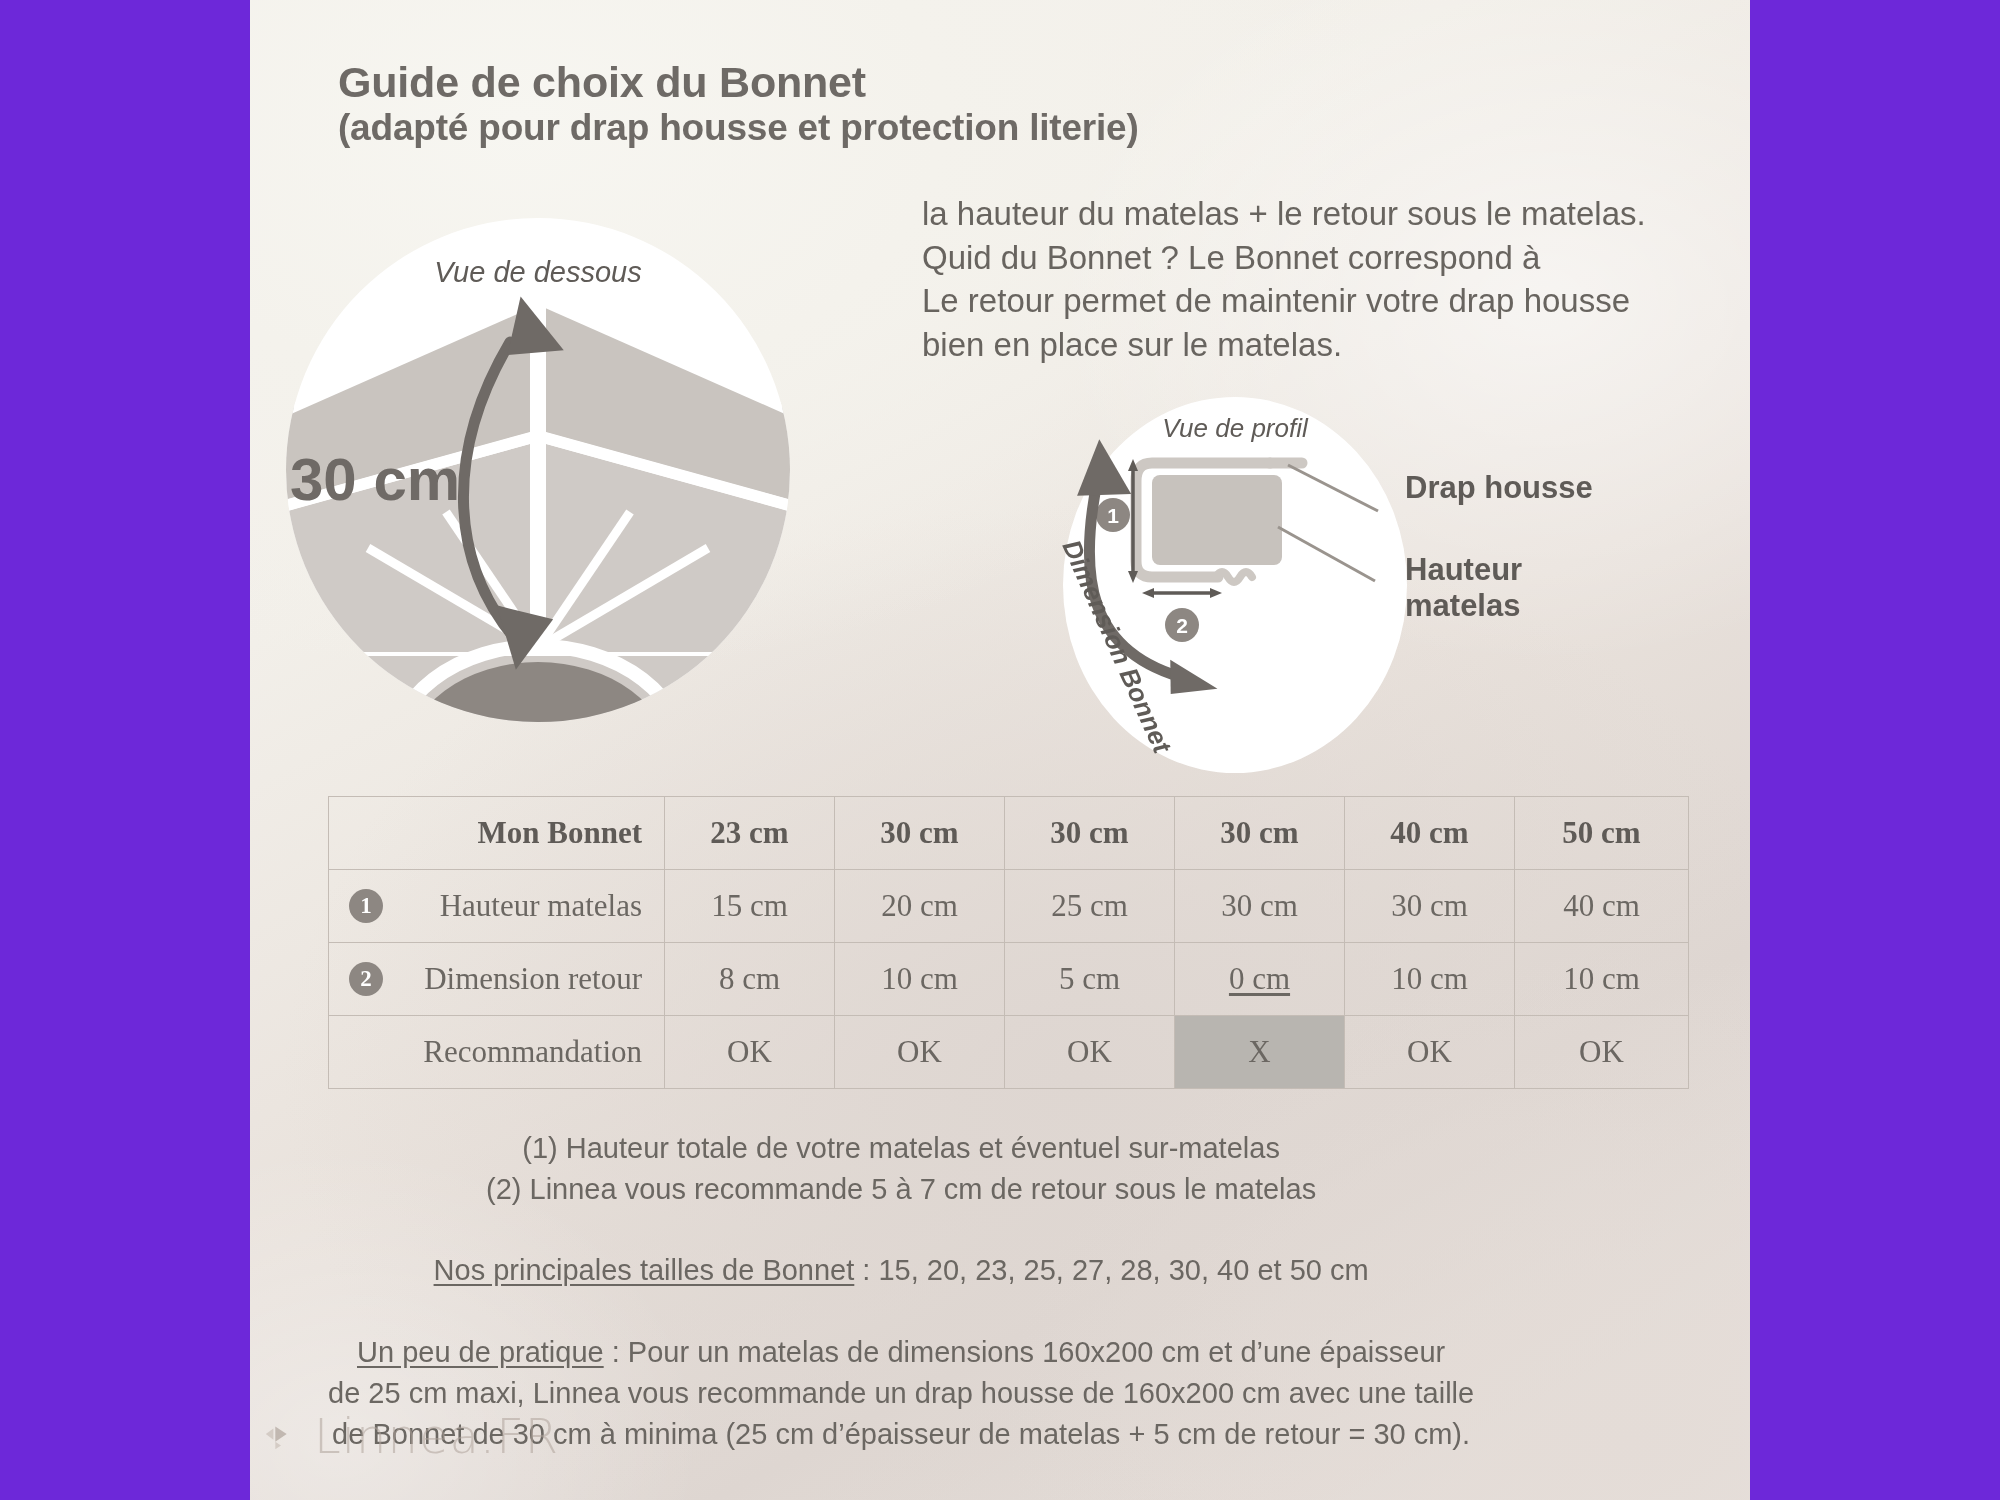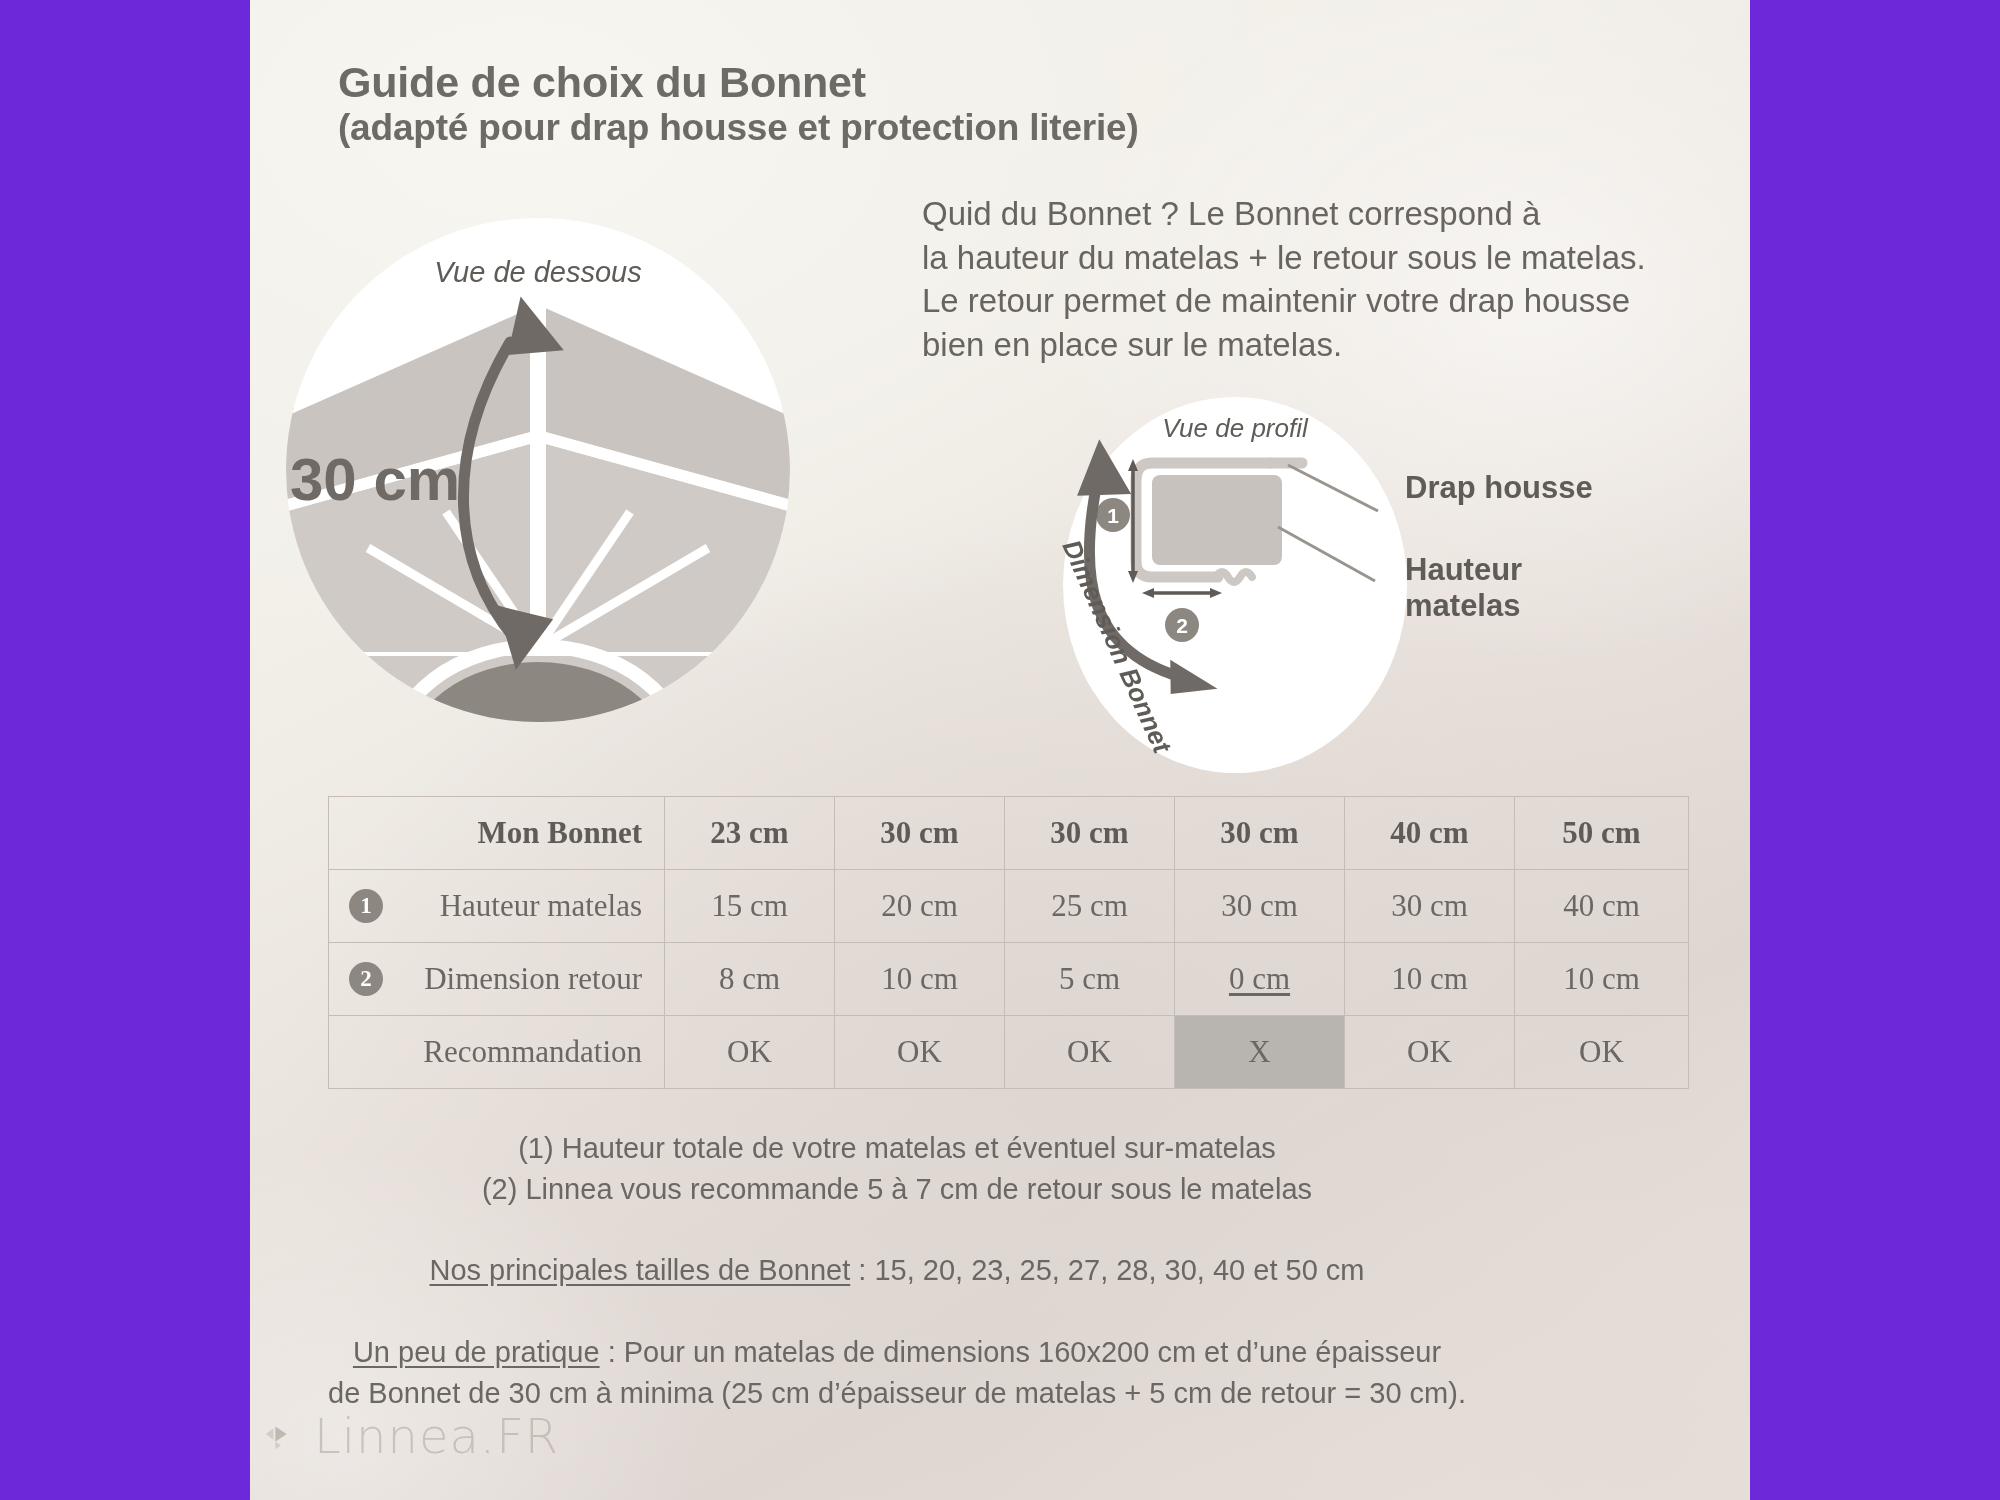--- a/index.html
+++ b/index.html
@@ -206,22 +206,22 @@
 
 <div id="page">
   <div id="board">
 
     <div id="title-block">
       <div class="title-main">Guide de choix du Bonnet</div>
       <div class="title-sub">(adapté pour drap housse et protection literie)</div>
     </div>
 
     <div id="intro">
+      <div>la hauteur du matelas + le retour sous le matelas.</div>
       <div>Quid du Bonnet ? Le Bonnet correspond à</div>
-      <div>la hauteur du matelas + le retour sous le matelas.</div>
       <div>Le retour permet de maintenir votre drap housse</div>
       <div>bien en place sur le matelas.</div>
     </div>
 
     <svg id="circle-left" viewBox="0 0 540 540">
       <defs>
         <clipPath id="clipL">
             <circle cx="270" cy="270" r="252"></circle>
           </clipPath>
       </defs>
@@ -366,20 +366,21 @@
     </div>
 
     <div id="notes">
       <div class="line">(1) Hauteur totale de votre matelas et éventuel sur-matelas</div>
       <div class="line">(2) Linnea vous recommande 5 à 7 cm de retour sous le matelas</div>
 
       <div class="para line"><span class="u">Nos principales tailles de Bonnet</span><span> : 15, 20, 23, 25, 27, 28, 30, 40 et 50 cm</span></div>
 
       <div class="para">
         <div class="line"><span class="u">Un peu de pratique</span><span> : Pour un matelas de dimensions 160x200 cm et d’une épaisseur</span></div>
+        <div class="line">de 25 cm maxi, Linnea vous recommande un drap housse de 160x200 cm avec une taille</div>
         <div class="line">de Bonnet de 30 cm à minima (25 cm d’épaisseur de matelas + 5 cm de retour = 30 cm).</div>
       </div>
     </div>
 
     <div id="logo">
       <svg class="mark" viewBox="0 0 40 40">
         <polygon points="4,18 12,12 12,24" fill="#c2b6ae"></polygon>
         <polygon points="14,10 26,18 14,26" fill="#9f9289"></polygon>
         <polygon points="14,26 20,30 14,34" fill="#c2b6ae"></polygon>
       </svg>

